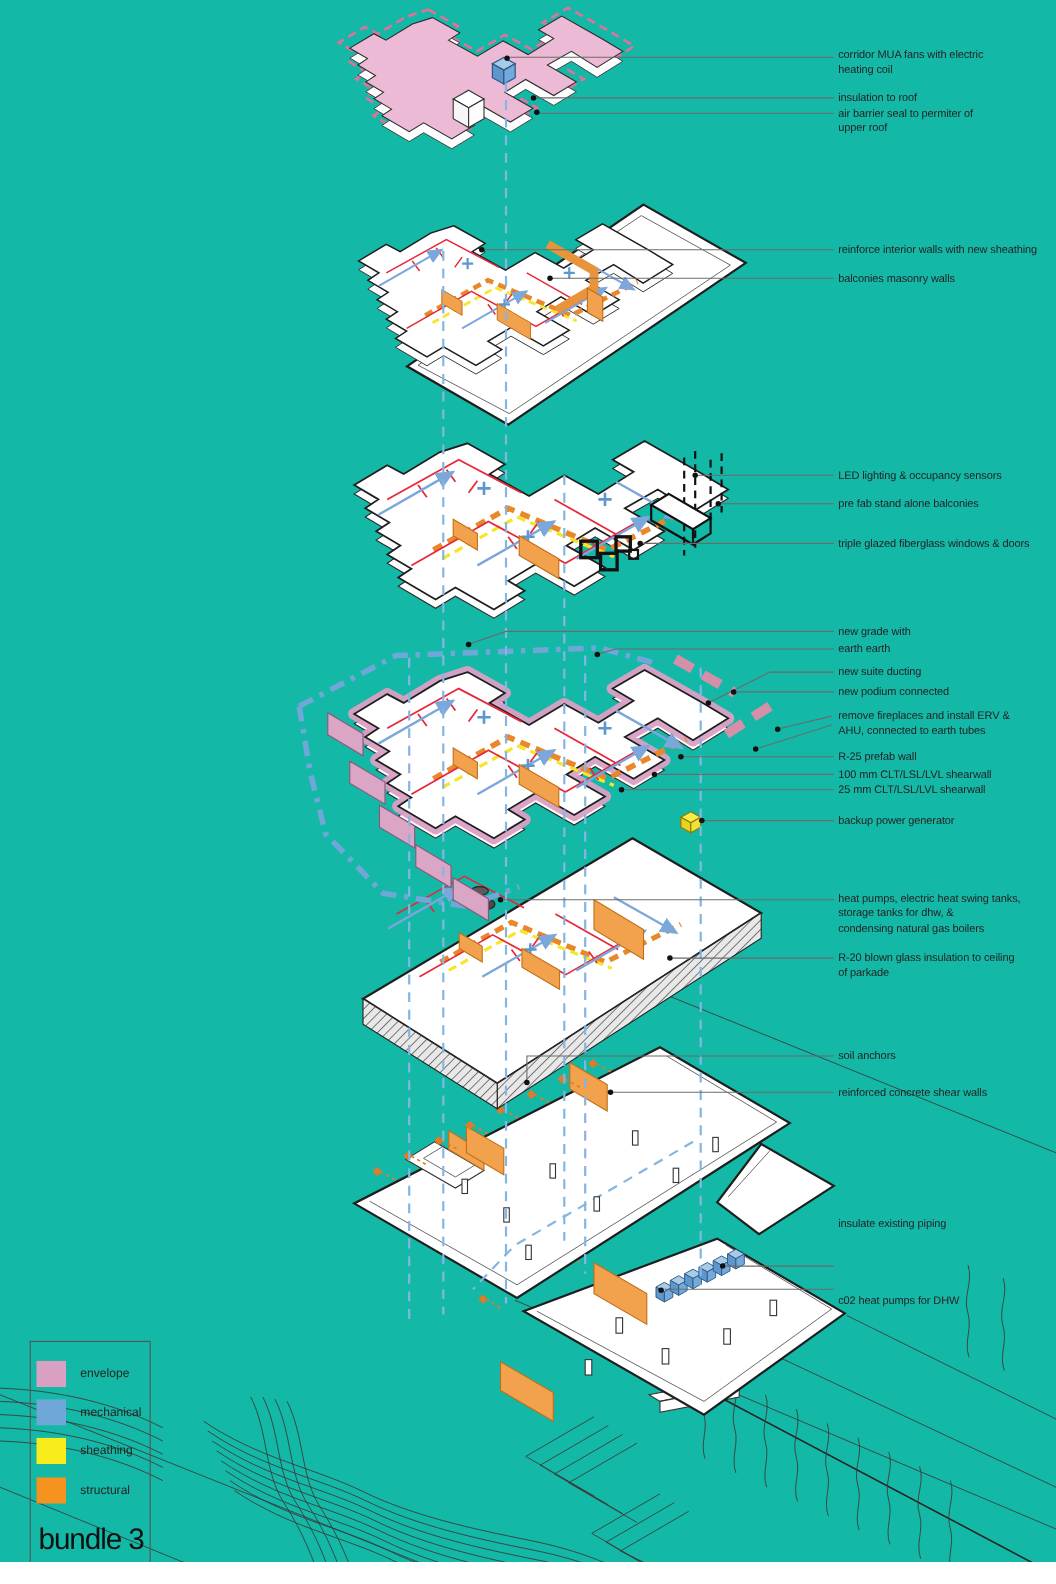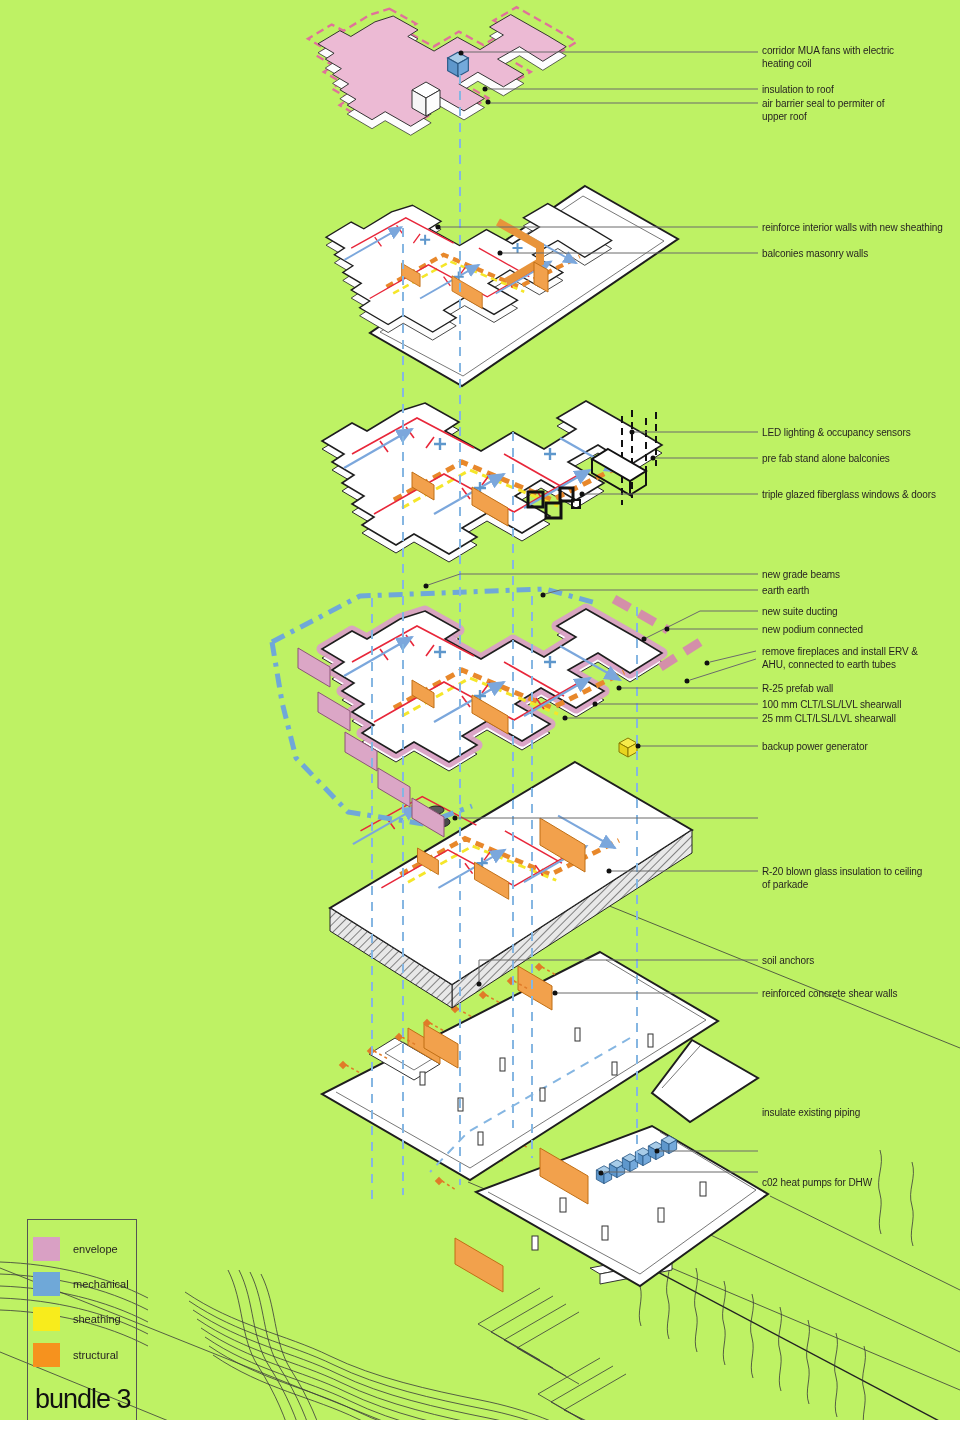--- a/index.html
+++ b/index.html
@@ -1,16 +1,16 @@
 <!DOCTYPE html>
 <html><head>
 <meta charset="utf-8">
 <style>
   html,body{margin:0;padding:0;background:#fff;}
-  #stage{position:relative;width:960px;height:1420px;background:#bef264;overflow:hidden;
+  #stage{position:relative;width:960px;height:1420px;background:#14b8a6;overflow:hidden;
          font-family:"Liberation Sans",sans-serif;}
   #axon{position:absolute;left:0;top:0;}
   .ann{position:absolute;left:762px;width:195px;font:10px/1.34 "Liberation Sans",sans-serif;
        color:#231f20;white-space:pre;letter-spacing:-0.1px;}
   
   .fpfill{fill:#ffffff;stroke:#1e1e1e;stroke-width:1.6;}
   .fpside{fill:#fdfdfd;stroke:#2a2a2a;stroke-width:1;}
   .roof{fill:#ECBAD4;stroke:#2a2a2a;stroke-width:1.3;}
   .roofdash{fill:none;stroke:#E0719A;stroke-width:3;stroke-dasharray:10 6;}
   .pinkoutline{fill:none;stroke:#D9A0C4;stroke-width:11;stroke-linejoin:round;opacity:.95;}
@@ -348,30 +348,33 @@
 <div class="ann" style="top:44px">corridor MUA fans with electric
 heating coil</div>
 <div class="ann" style="top:83px">insulation to roof</div>
 <div class="ann" style="top:97px">air barrier seal to permiter of
 upper roof</div>
 <div class="ann" style="top:221px">reinforce interior walls with new sheathing</div>
 <div class="ann" style="top:247px">balconies masonry walls</div>
 <div class="ann" style="top:426px">LED lighting &amp; occupancy sensors</div>
 <div class="ann" style="top:452px">pre fab stand alone balconies</div>
 <div class="ann" style="top:488px">triple glazed fiberglass windows &amp; doors</div>
-<div class="ann" style="top:568px">new grade beams</div>
+<div class="ann" style="top:568px">new grade with</div>
 <div class="ann" style="top:584px">earth earth</div>
 <div class="ann" style="top:605px">new suite ducting</div>
 <div class="ann" style="top:623px">new podium connected</div>
 <div class="ann" style="top:645px">remove fireplaces and install ERV &amp;
 AHU, connected to earth tubes</div>
 <div class="ann" style="top:682px">R-25 prefab wall</div>
 <div class="ann" style="top:698px">100 mm CLT/LSL/LVL shearwall</div>
 <div class="ann" style="top:712px">25 mm CLT/LSL/LVL shearwall</div>
 <div class="ann" style="top:740px">backup power generator</div>
+<div class="ann" style="top:811px">heat pumps, electric heat swing tanks,
+storage tanks for dhw, &amp;
+condensing natural gas boilers</div>
 <div class="ann" style="top:865px">R-20 blown glass insulation to ceiling
 of parkade</div>
 <div class="ann" style="top:954px">soil anchors</div>
 <div class="ann" style="top:987px">reinforced concrete shear walls</div>
 <div class="ann" style="top:1176px">c02 heat pumps for DHW</div>
 <div class="ann" style="top:1106px">insulate existing piping</div>
 
 <div id="legend">
   <div class="lrow" style="top:17px">
     <svg width="27" height="24">

